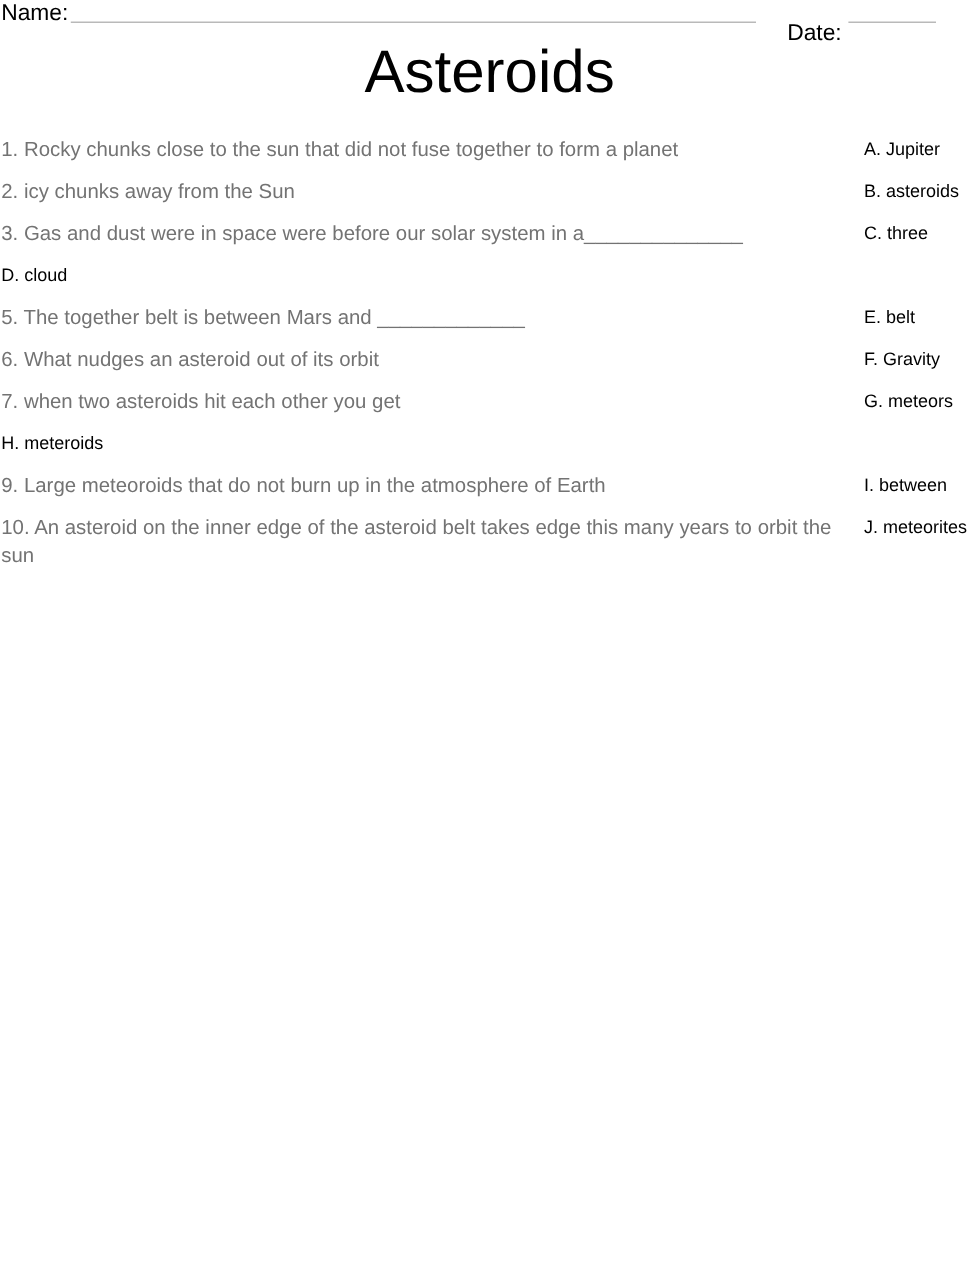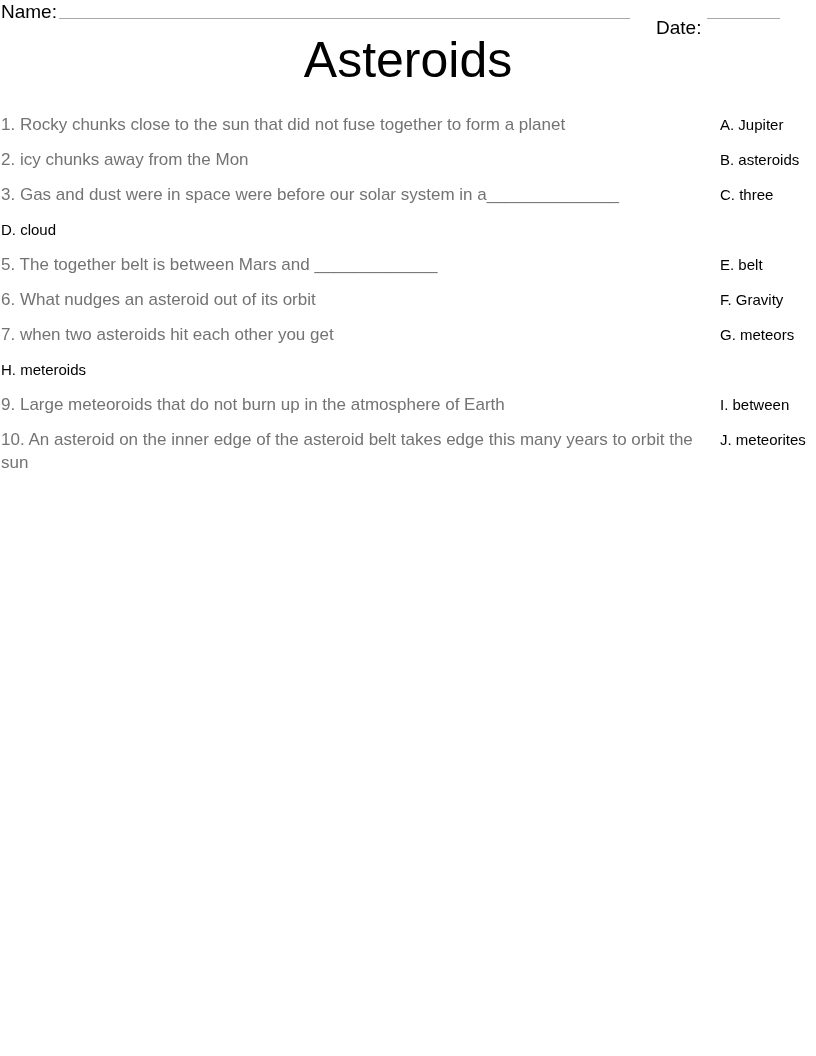--- a/index.html
+++ b/index.html
@@ -105,21 +105,21 @@
   <div class="title">Asteroids</div>
 
   <div class="content">
 
     <div class="row">
       <div class="q"><span>1.</span> <span>Rocky chunks close to the sun that did not fuse together to form a planet</span></div>
       <div class="a"><span>A.</span> <span>Jupiter</span></div>
     </div>
 
     <div class="row">
-      <div class="q"><span>2.</span> <span>icy chunks away from the Mon</span></div>
+      <div class="q"><span>2.</span> <span>icy chunks away from the Sun</span></div>
       <div class="a"><span>B.</span> <span>asteroids</span></div>
     </div>
 
     <div class="row">
       <div class="q"><span>3.</span> <span>Gas and dust were in space were before our solar system in a______________</span></div>
       <div class="a"><span>C.</span> <span>three</span></div>
     </div>
 
     <div class="row">
       <div class="a"><span>D.</span> <span>cloud</span></div>

